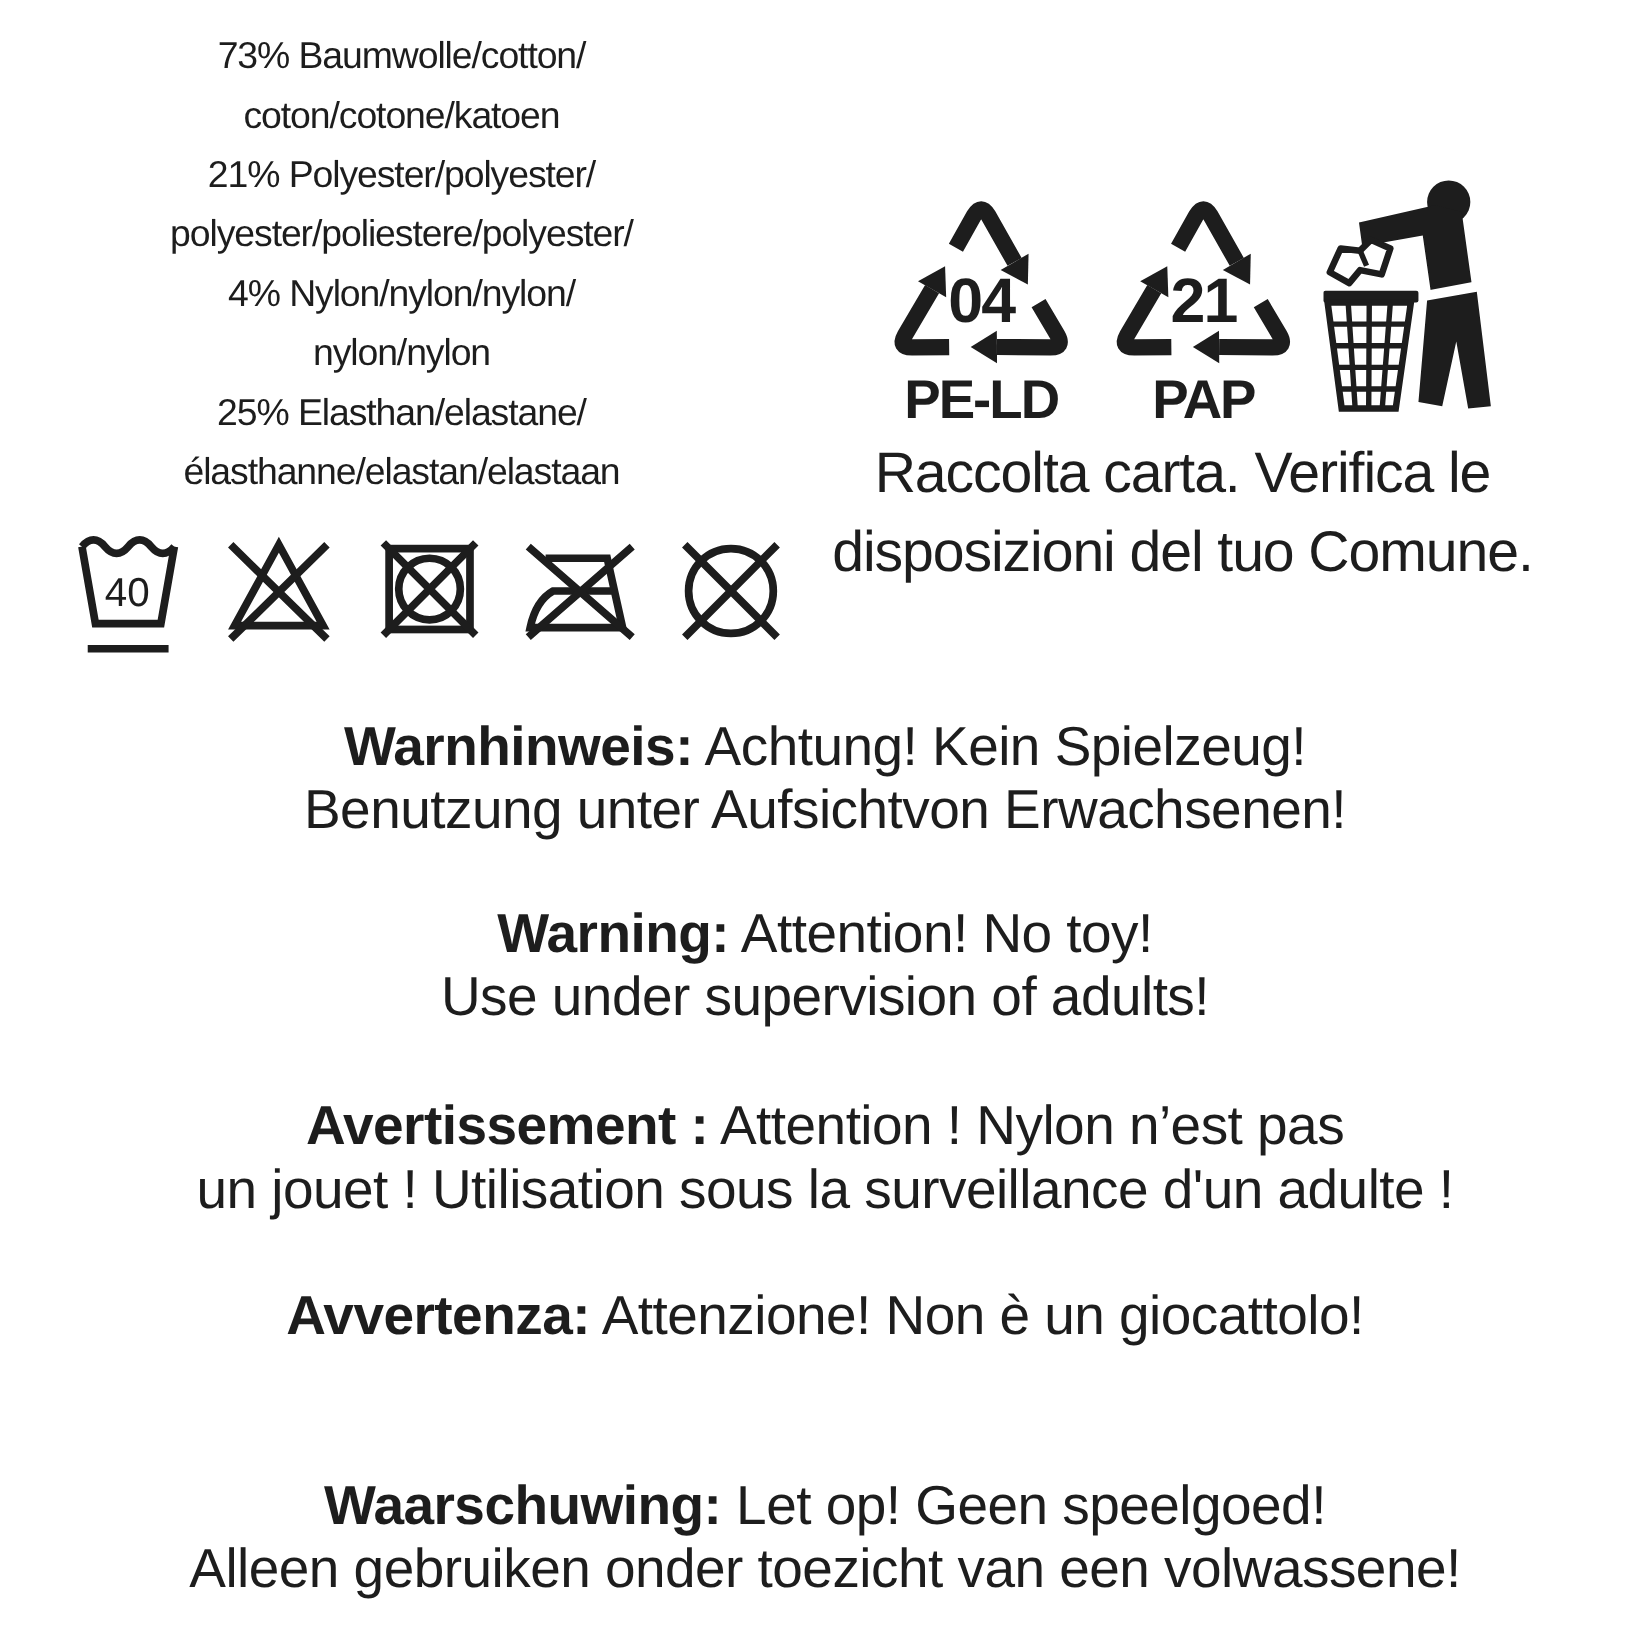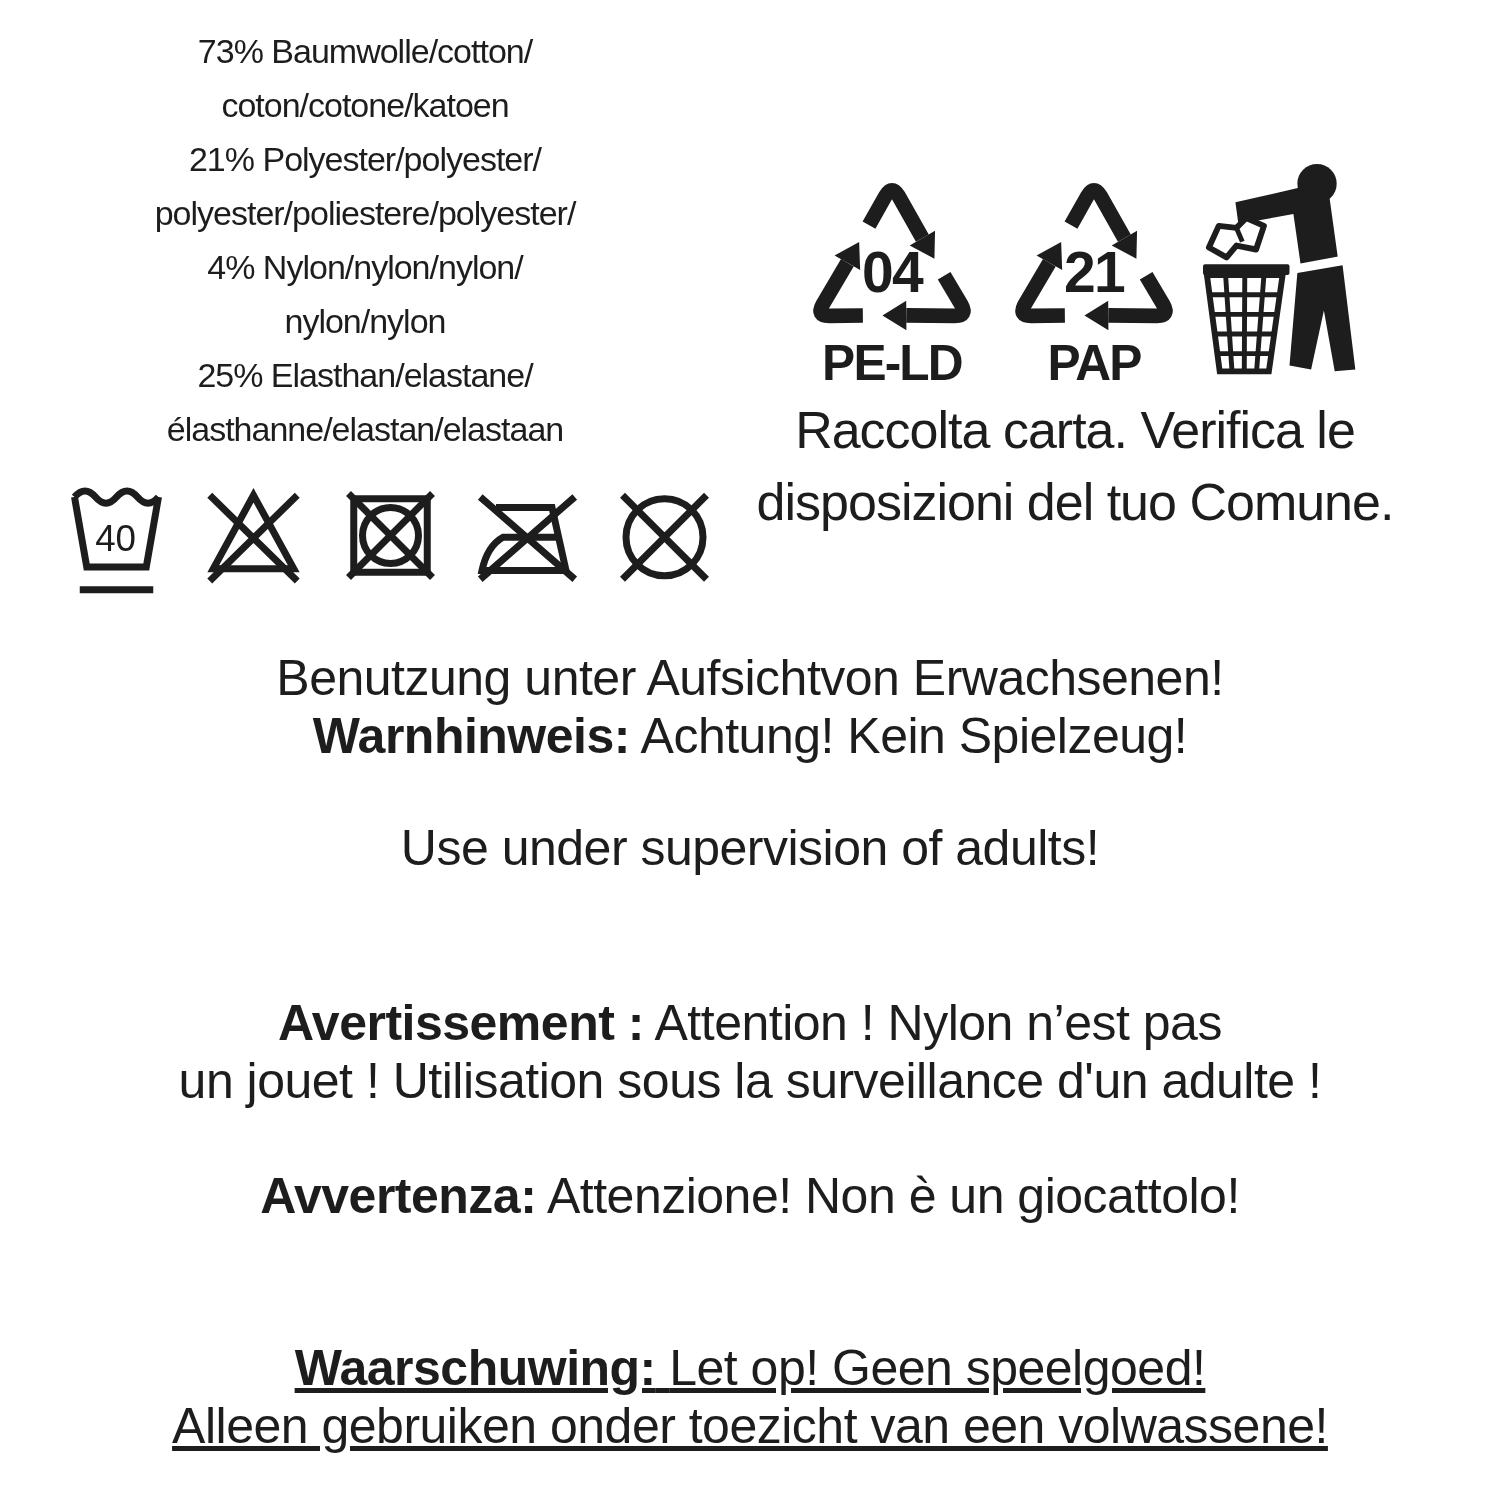--- a/index.html
+++ b/index.html
@@ -72,21 +72,21 @@
     text-align:center;
     font-size:50px; line-height:58px;
     letter-spacing:-0.5px;
     white-space:nowrap;
   }
   .warning .lead { font-weight:bold; }
   #warn-de { top:649px; }
   #warn-en { top:819px; }
   #warn-fr { top:994px; }
   #warn-it { top:1167px; }
-  #warn-nl { top:1339px;text-decoration:underline; }
+  #warn-nl { top:1339px; }
 </style>
 </head>
 <body>
 
 <div class="abs composition">
   <div>73% Baumwolle/cotton/</div>
   <div>coton/cotone/katoen</div>
   <div>21% Polyester/polyester/</div>
   <div>polyester/poliestere/polyester/</div>
   <div>4% Nylon/nylon/nylon/</div>
@@ -182,25 +182,26 @@
     <path class="wire" stroke-width="5" d="M23 114 L29.5 212 M42.5 114 L42 212 M62 114 L54.5 212"></path>
   </g>
 </svg>
 
 <div class="abs raccolta">
   <div>Raccolta carta. Verifica le</div>
   <div>disposizioni del tuo Comune.</div>
 </div>
 
 <div class="abs warning" id="warn-de">
+  <div><span class="lead">Warnhinweis:</span> <span>Achtung! Kein Spielzeug!</span></div>
   <div>Benutzung unter Aufsichtvon Erwachsenen!</div>
-  <div><span class="lead">Warnhinweis:</span> <span>Achtung! Kein Spielzeug!</span></div>
 </div>
 
 <div class="abs warning" id="warn-en">
+  <div><span class="lead">Warning:</span> <span>Attention! No toy!</span></div>
   <div>Use under supervision of adults!</div>
 </div>
 
 <div class="abs warning" id="warn-fr">
   <div><span class="lead">Avertissement :</span> <span>Attention ! Nylon n’est pas</span></div>
   <div>un jouet ! Utilisation sous la surveillance d'un adulte !</div>
 </div>
 
 <div class="abs warning" id="warn-it">
   <div><span class="lead">Avvertenza:</span> <span>Attenzione! Non è un giocattolo!</span></div>

